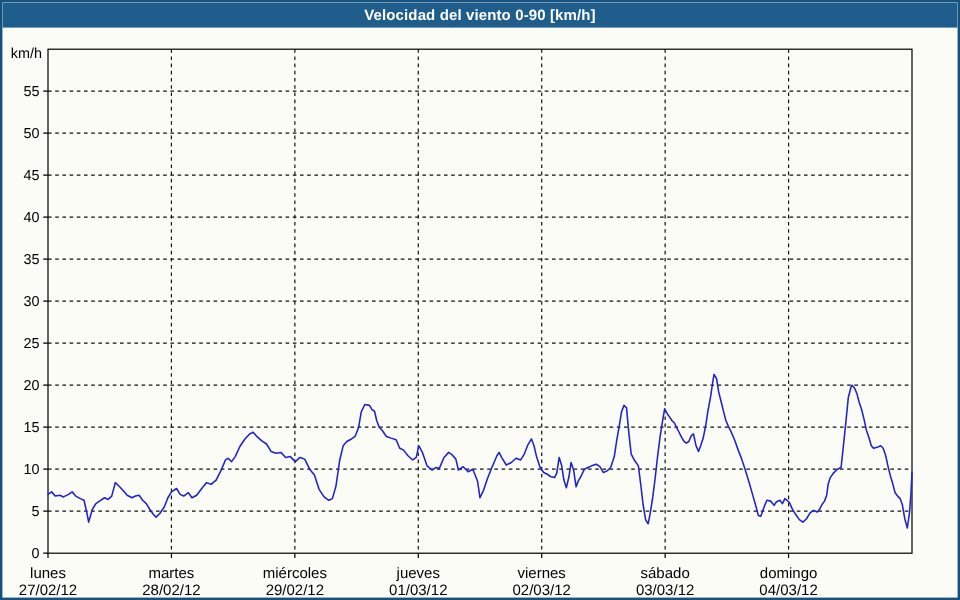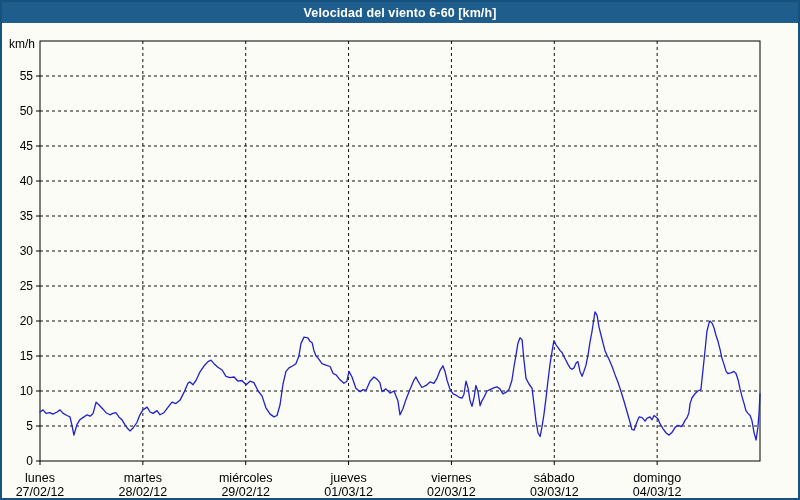--- a/index.html
+++ b/index.html
@@ -26,21 +26,21 @@
   svg text{
     font-family:"Liberation Sans", sans-serif;
     fill:#000000;
   }
 </style>
 </head>
 <body>
 
 <div class="window">
   <div class="titlebar">
-    <span>Velocidad del viento 6-60 [km/h]</span>
+    <span>Velocidad del viento 0-90 [km/h]</span>
   </div>
   <div class="chart-area">
     <svg id="chart" width="796" height="475" viewBox="0 0 796 475">
         <line x1="38" y1="403" x2="758" y2="403" stroke="#111111" stroke-width="1" stroke-dasharray="3,3"></line>
         <line x1="38" y1="368" x2="758" y2="368" stroke="#111111" stroke-width="1" stroke-dasharray="3,3"></line>
         <line x1="38" y1="333" x2="758" y2="333" stroke="#111111" stroke-width="1" stroke-dasharray="3,3"></line>
         <line x1="38" y1="298" x2="758" y2="298" stroke="#111111" stroke-width="1" stroke-dasharray="3,3"></line>
         <line x1="38" y1="263" x2="758" y2="263" stroke="#111111" stroke-width="1" stroke-dasharray="3,3"></line>
         <line x1="38" y1="228" x2="758" y2="228" stroke="#111111" stroke-width="1" stroke-dasharray="3,3"></line>
         <line x1="38" y1="192.99999999999997" x2="758" y2="192.99999999999997" stroke="#111111" stroke-width="1" stroke-dasharray="3,3"></line>

